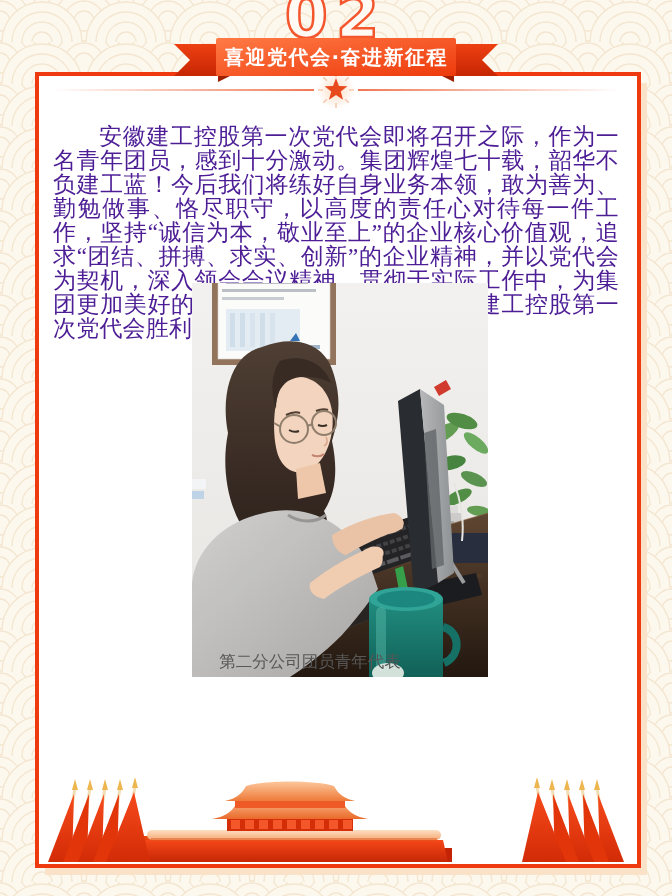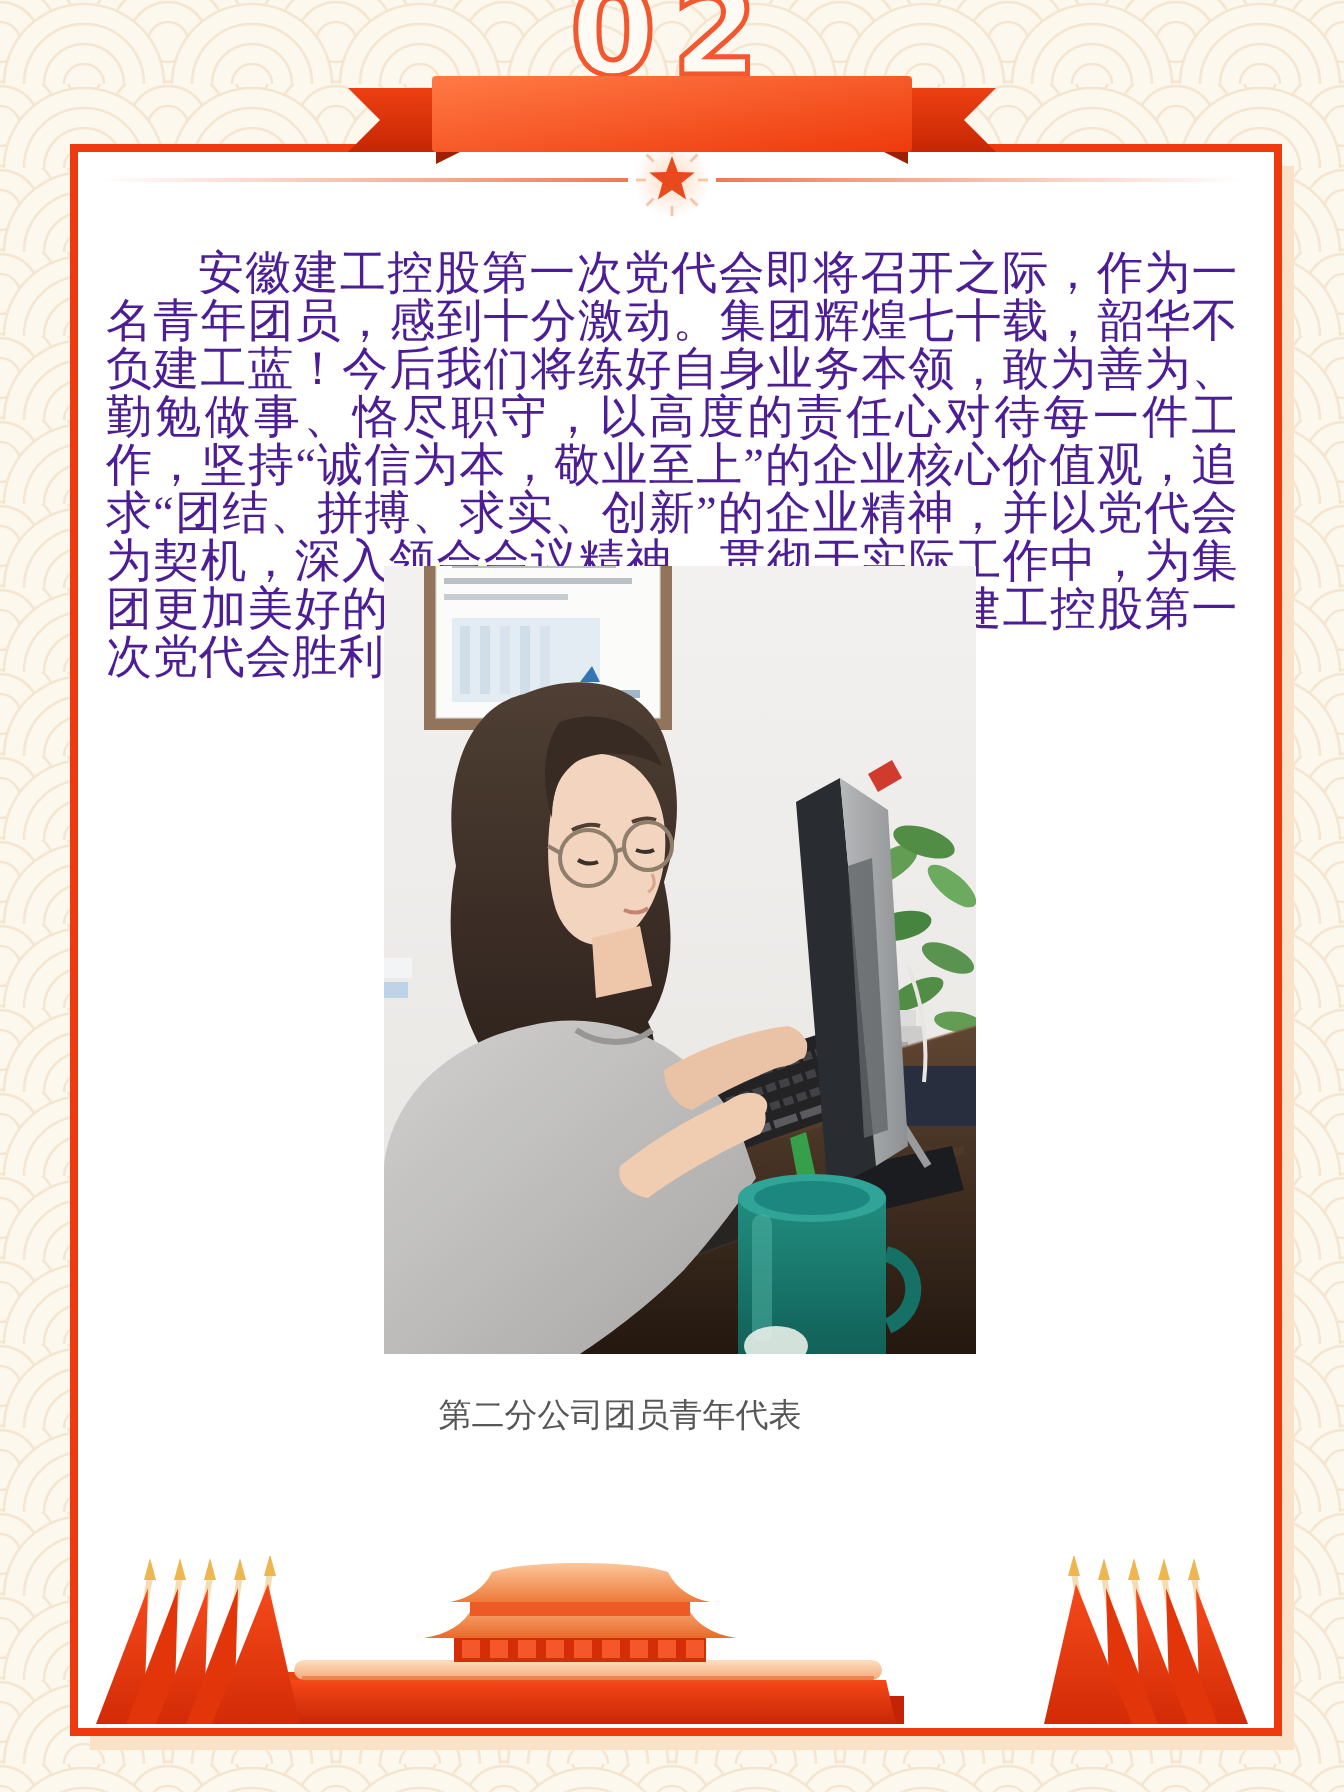--- a/index.html
+++ b/index.html
@@ -39,21 +39,21 @@
   .article{
     position:absolute;top:125px;left:53px;width:566px;z-index:2;
     font-size:23px;line-height:24px;color:#4c1d95;
     text-align:justify;text-indent:2em;letter-spacing:.2px;font-family:Liberation Serif, serif;
   }
   .photo-figure{
     position:absolute;top:283px;left:192px;width:296px;height:394px;z-index:2;
     line-height:0;
   }
   .caption{
-    position:absolute;top:694px;left:35px;width:550px;z-index:2;
+    position:absolute;top:648px;left:35px;width:550px;z-index:2;
     text-align:center;font-size:16.5px;line-height:27px;color:#575757;
   }
   .bottom-deco{position:absolute;left:39px;top:778px;width:594px;height:86px;z-index:2;line-height:0;}
 </style>
 </head>
 <body>
 
 <svg class="bg-svg" width="672" height="896" xmlns="http://www.w3.org/2000/svg">
   <defs>
     <g id="fan">
@@ -88,20 +88,21 @@
         <stop offset="0" stop-color="#ff7a45"></stop>
           <stop offset="1" stop-color="#ee3a0c"></stop>
       </linearGradient>
     </defs>
     <path d="M46,6 L2,6 L18,22 L2,38 L46,38 Z" fill="url(#gTail)"></path>
     <path d="M282,6 L326,6 L310,22 L326,38 L282,38 Z" fill="url(#gTail)"></path>
     <path d="M46,38 L46,44 L58,38 Z" fill="#9e2002"></path>
     <path d="M282,38 L282,44 L270,38 Z" fill="#9e2002"></path>
     <rect x="44" y="0" width="240" height="38" rx="2" fill="url(#gBand)"></rect>
   </svg>
+  <div class="ribbon-text">喜迎党代会·奋进新征程</div>
 </div>
 
 <div class="divider">
   <div class="line line-left"></div>
   <svg class="star-badge" viewBox="0 0 40 40" xmlns="http://www.w3.org/2000/svg">
     <defs>
       <radialGradient id="gGlow">
         <stop offset="0" stop-color="#ffd9bf" stop-opacity=".95"></stop>
         <stop offset="1" stop-color="#ffd9bf" stop-opacity="0"></stop>
       </radialGradient>

